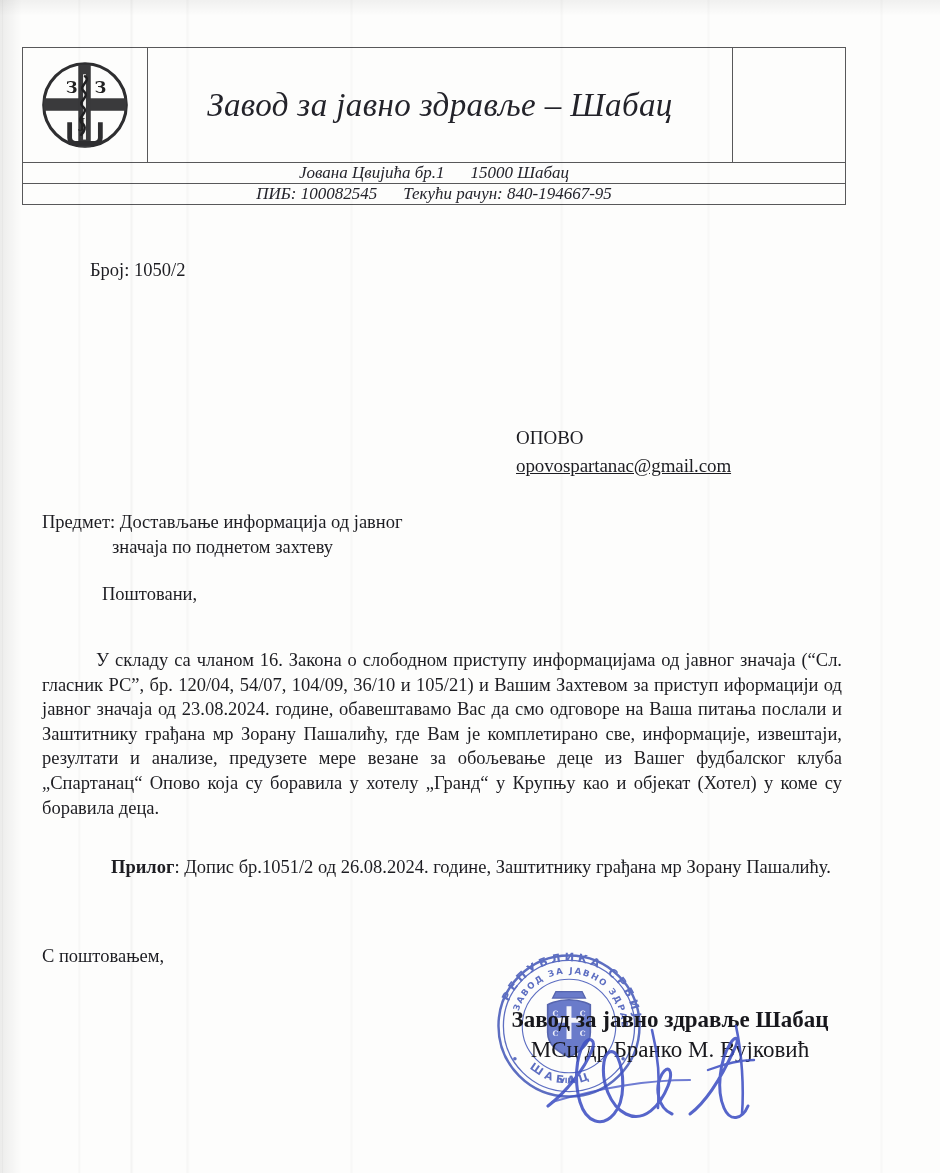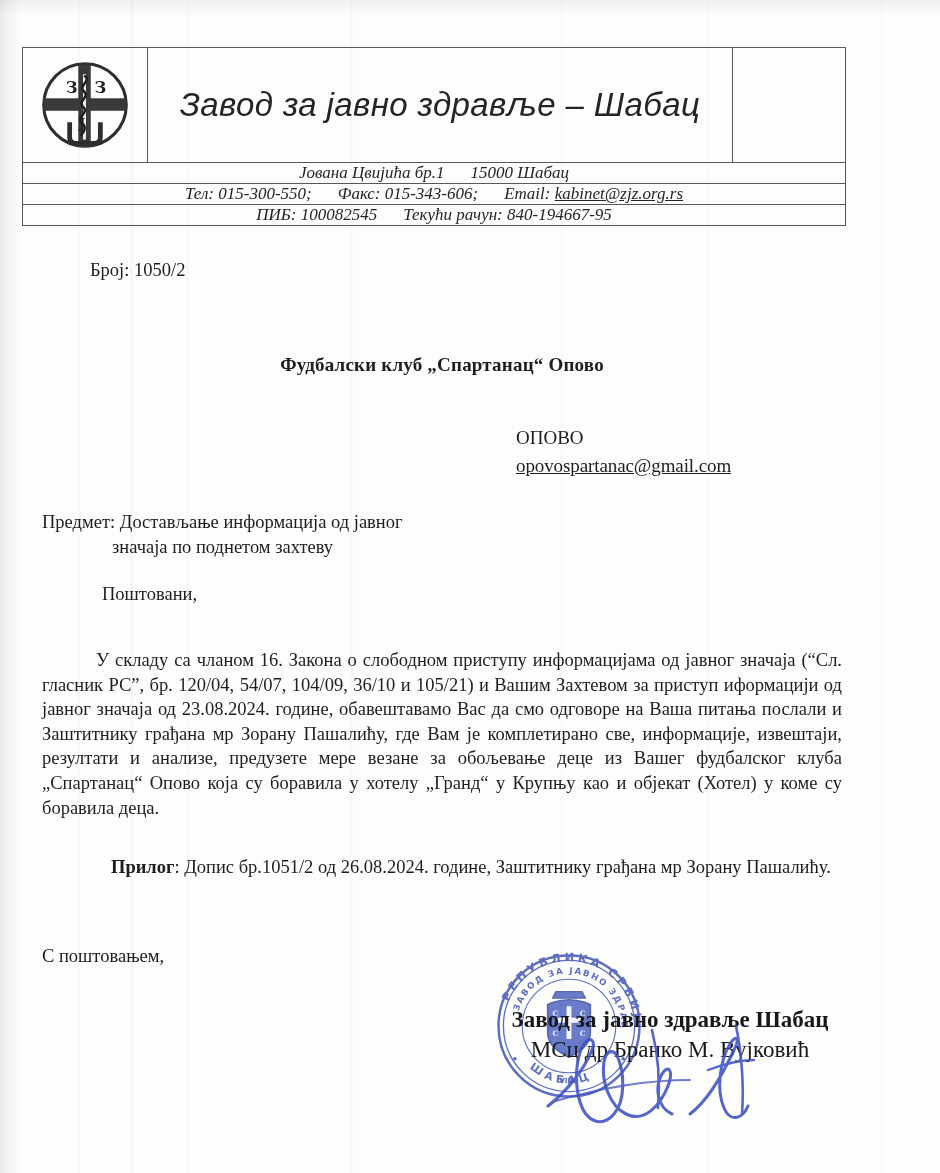--- a/index.html
+++ b/index.html
@@ -78,21 +78,21 @@
     text-align: center;
   }
   .lh-title-cell {
     text-align: center;
     padding: 0 8px;
   }
   .lh-blank-cell {
     width: 112px;
   }
   .org-title {
-    font-family: Liberation Sans, sans-serif;
+    font-family: Liberation Serif, serif;
     font-style: italic;
     font-size: 33px;
     letter-spacing: .4px;
     color: #23232a;
     white-space: nowrap;
   }
   .lh-line-cell {
     text-align: center;
     font-style: italic;
     font-family: "Liberation Serif", "DejaVu Serif", serif;
@@ -227,41 +227,32 @@
       </td>
       <td class="lh-blank-cell"></td>
     </tr>
     <tr>
       <td class="lh-line-cell" colspan="3">
         <span>Јована Цвијића бр.1</span><span class="sep"></span><span>15000 Шабац</span>
       </td>
     </tr>
     <tr>
       <td class="lh-line-cell" colspan="3">
-        <span>Тел:</span>
-        <span>015-300-550;</span><span class="sep"></span><span>Факс:</span>
-        <span>015-343-606;</span><span class="sep"></span><span>Email:</span>
-        <span class="email-underline">kabinet@zjz.org.rs</span>
-      </td>
-    </tr>
-    <tr>
-      <td class="lh-line-cell" colspan="3">
         <span>ПИБ:</span>
         <span>100082545</span><span class="sep"></span><span>Текући рачун:</span>
         <span>840-194667-95</span>
       </td>
     </tr>
   </tbody>
     </table>
 
   <div class="doc-text ref-block">
     <div>Број: 1050/2</div>
   </div>
 
-  <div class="doc-text addressee">Фудбалски клуб „Спартанац“ Опово</div>
 
   <div class="doc-text subject">
     <div>Предмет: Достављање информација од јавног</div>
     <div class="l2">значаја по поднетом захтеву</div>
   </div>
 
   <div class="doc-text recipient-city">
     <div>ОПОВО</div>
     <div class="email">opovospartanac@gmail.com</div>
   </div>

